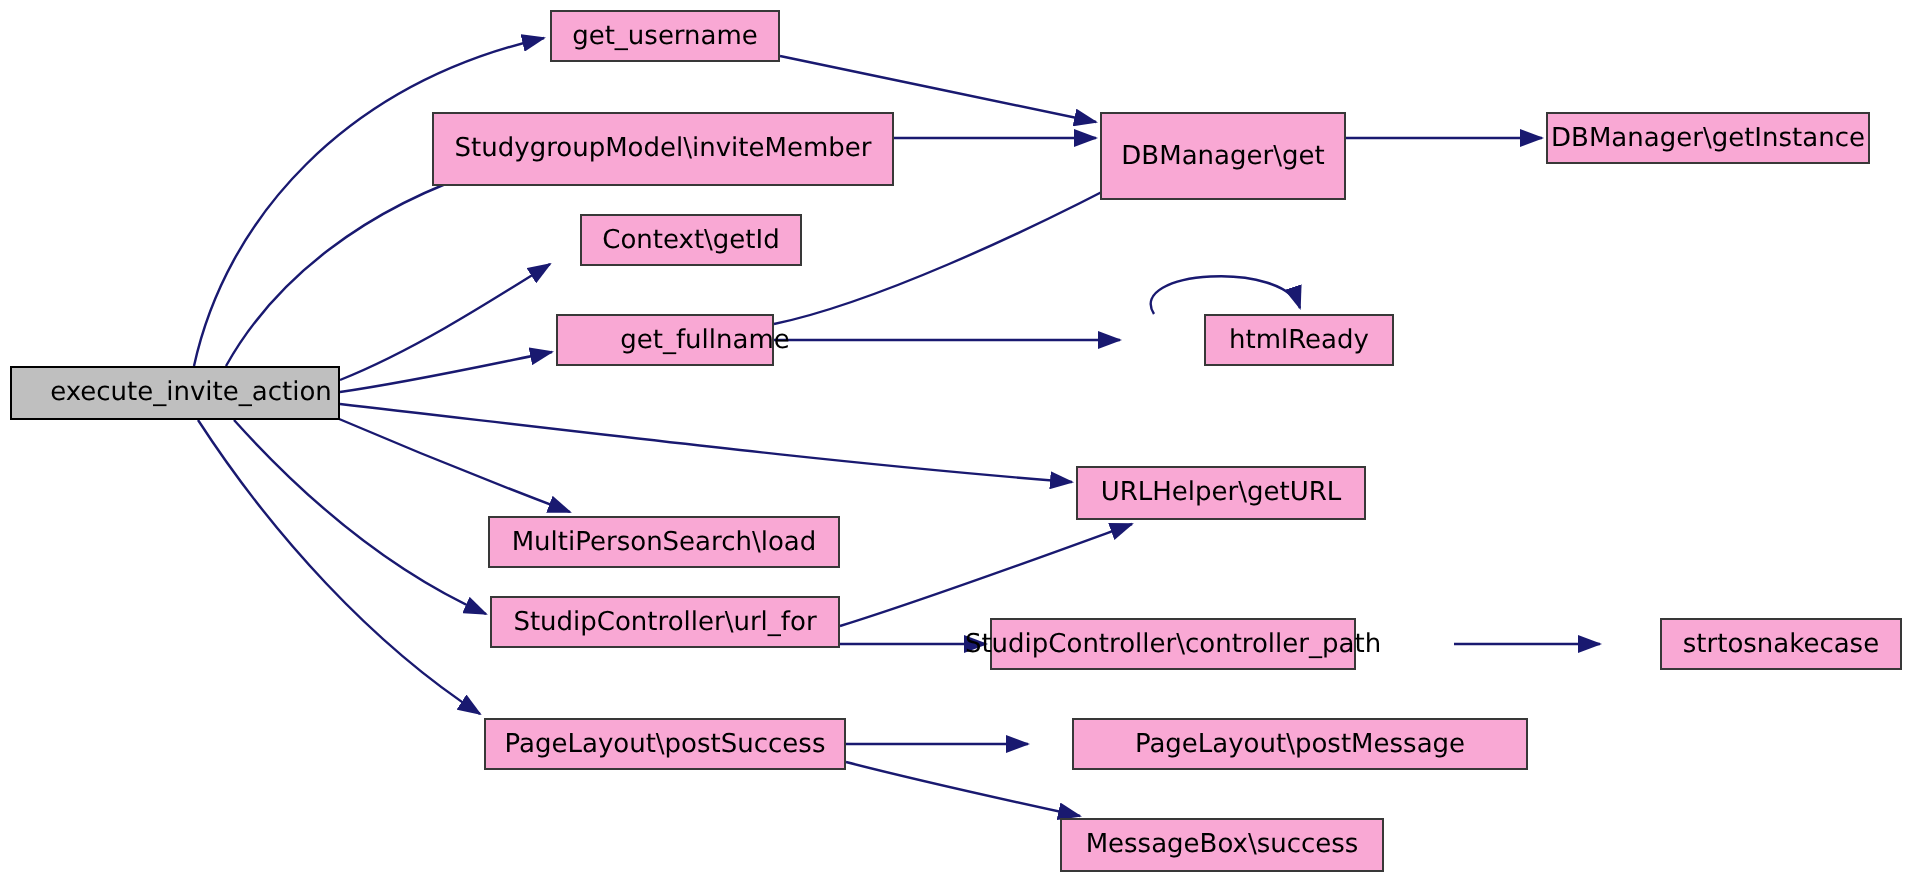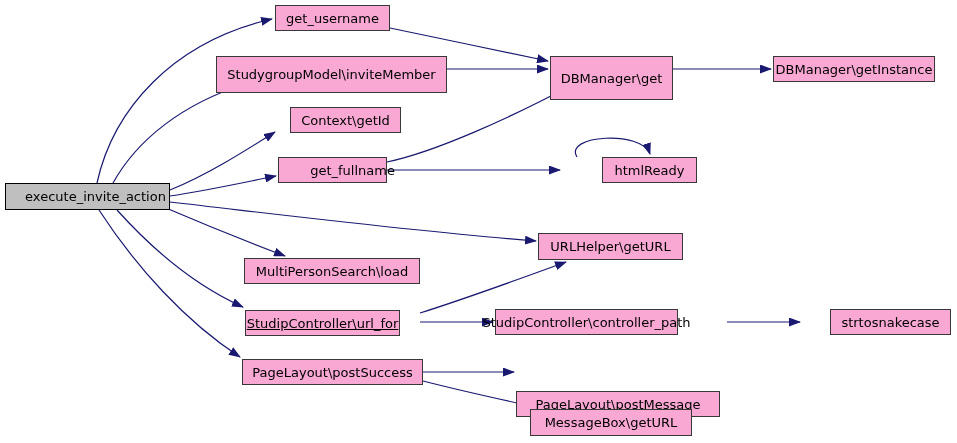--- a/index.html
+++ b/index.html
@@ -99,32 +99,32 @@
       </div>
       <div class="node" style="left: 562px; top: 157px; width: 95px; height: 26px; margin-left: 40px;">
         <span>htmlReady</span>
       </div>
       <div class="node" style="left: 538px; top: 233px; width: 145px; height: 27px;">
         <span>URLHelper\getURL</span>
       </div>
       <div class="node" style="left: 244px; top: 258px; width: 176px; height: 26px; justify-content: center;">
         <span>MultiPersonSearch\load</span>
       </div>
-      <div class="node" style="left: 245px; top: 310px; width: 155px; height: 26px; text-decoration: underline;">
+      <div class="node" style="left: 245px; top: 298px; width: 175px; height: 26px;">
         <span>StudipController\url_for</span>
       </div>
       <div class="node" style="left: 495px; top: 309px; width: 183px; height: 26px;">
         <span>StudipController\controller_path</span>
       </div>
       <div class="node" style="left: 802px; top: 309px; width: 121px; height: 26px; margin-left: 28px;">
         <span>strtosnakecase</span>
       </div>
       <div class="node" style="left: 242px; top: 359px; width: 181px; height: 26px; justify-content: center;">
         <span>PageLayout\postSuccess</span>
       </div>
-      <div class="node" style="left: 516px; top: 359px; width: 204px; height: 26px; margin-top: 32px;">
+      <div class="node" style="left: 536px; top: 359px; width: 228px; height: 26px;">
         <span>PageLayout\postMessage</span>
       </div>
       <div class="node" style="left: 530px; top: 409px; width: 162px; height: 27px;">
-        <span>MessageBox\getURL</span>
+        <span>MessageBox\success</span>
       </div>
     </div>
 </div>
 
 </body></html>

